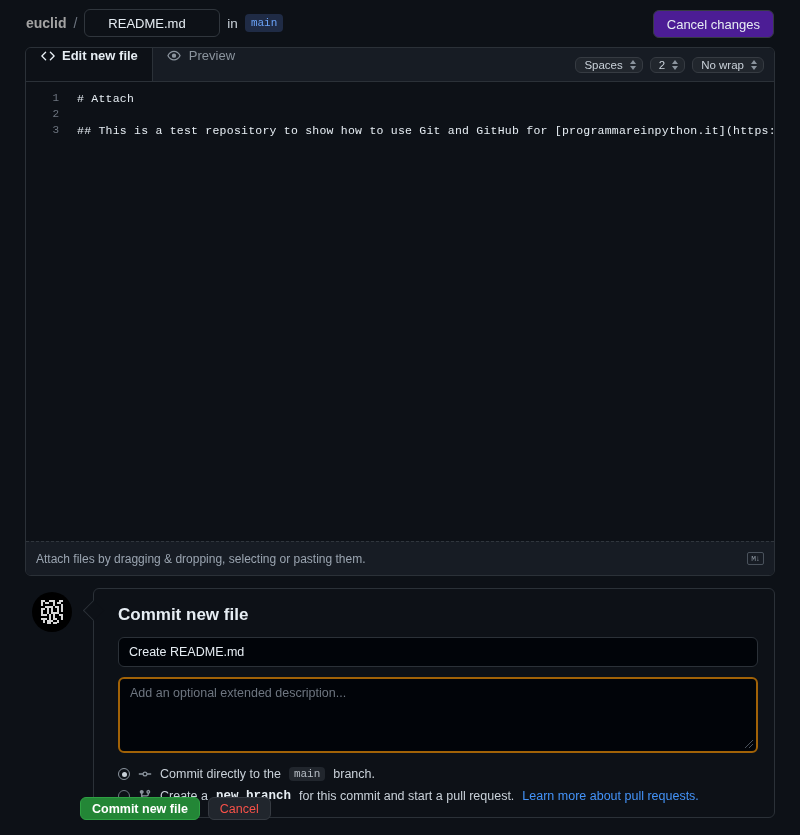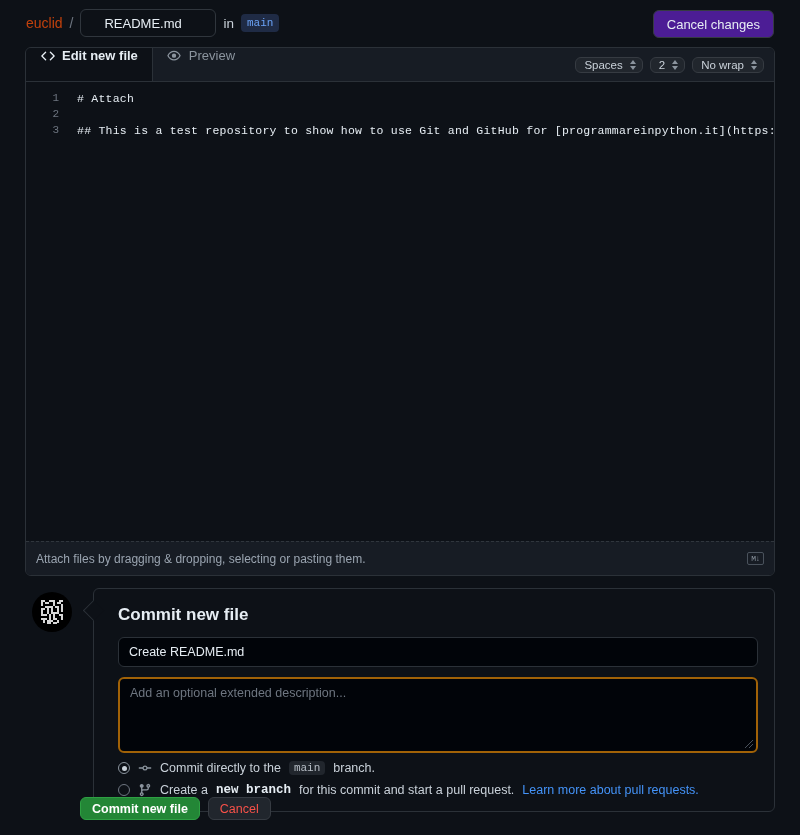--- a/index.html
+++ b/index.html
@@ -15,21 +15,21 @@
 
   
   .topbar {
     position: absolute; left: 0; top: 0; width: 800px; height: 46px;
     display: flex; align-items: center;
   }
   .breadcrumb {
     display: flex; align-items: center; gap: 7px;
     margin-left: 26px; font-size: 13.5px;
   }
-  .repo-link { color: #c2410c; font-weight: 400; font-size: 14px; cursor: pointer; text-align: right; }
+  .repo-link { color: #a3a3a3; font-weight: 700; font-size: 14px; cursor: pointer; text-align: right; }
   .slash { color: #6e7681; font-size: 14px; }
   .filename-field {
     background: #0d1117; border: 1px solid #30363d; border-radius: 6px;
     height: 28px; width: 136px; padding: 0 23px;
     color: #e6edf3; font-size: 13px;
     font-family: "Liberation Sans", sans-serif;
     display: flex; align-items: center;
   }
   .in-text { color: #c9d1d9; font-size: 13.5px; }
   .branch-chip {
@@ -144,21 +144,21 @@
     font-family: "Liberation Sans", sans-serif; position: relative;
   }
   .resize-grip {
     position: absolute; right: 3px; bottom: 3px; width: 8px; height: 8px;
     background:
       linear-gradient(135deg, transparent 0 45%, #4a525c 45% 55%, transparent 55% 100%),
       linear-gradient(135deg, transparent 0 70%, #4a525c 70% 80%, transparent 80% 100%);
   }
   .radio-row {
     display: flex; align-items: center; gap: 8px;
-    margin-top: 8px; font-size: 12.5px; color: #c9d1d9;
+    margin-top: 14px; font-size: 12.5px; color: #c9d1d9;
   }
   .radio-row.second { margin-top: 8px; }
   .radio {
     width: 12px; height: 12px; border-radius: 50%;
     border: 1px solid #6e7681; background: #0d1117;
     flex: 0 0 12px; display: flex; align-items: center; justify-content: center;
     cursor: pointer;
   }
   .radio.checked { border-color: #8b949e; }
   .radio.checked::after {

